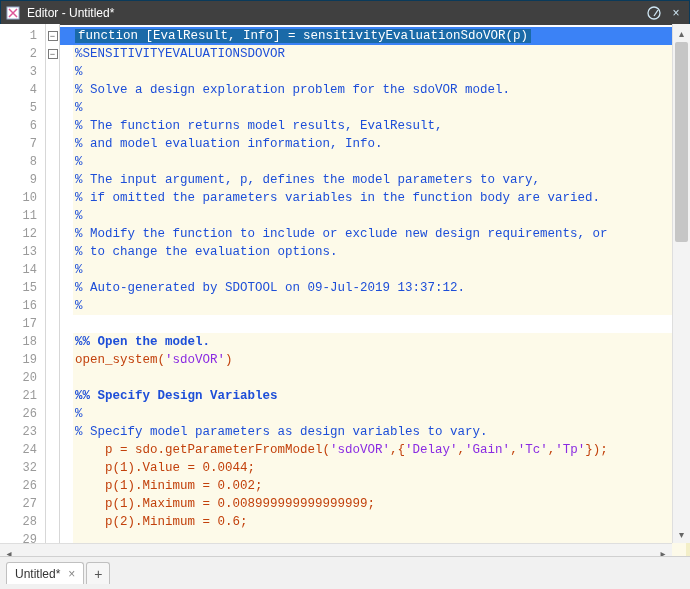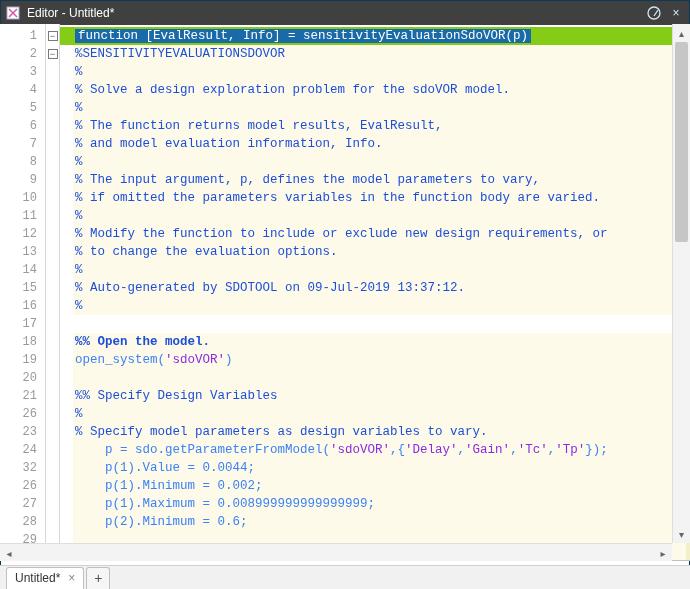--- a/index.html
+++ b/index.html
@@ -87,21 +87,21 @@
 .code-lines .line {
   height: 18px;
   line-height: 18px;
   padding-left: 15px;
   white-space: pre;
   position: relative;
 }
 .c-comment { color: #1d4ed8; }
 .c-keyword { color: #0b40b0; }
 .c-string  { color: #8a2be2; }
-.c-text    { color: #3b82f6; }
+.c-text    { color: #c2410c; }
 .c-funchead {
   background: #1a6aa8;
   color: #fff;
   padding: 0 3px;
   display: inline;
 }
 .line.hasfunc { background: transparent; }
 .line.blankwhite { background: #fff; }
 .vscroll {
   position: absolute;
@@ -139,21 +139,21 @@
 .hscroll .hs-left { left: 0; }
 .hscroll .hs-right { right: 0; }
 .hscroll .hs-thumb {
   position: absolute;
   left: 18px; right: 18px; top: 2px; bottom: 2px;
   background: transparent;
 }
 .tabbar {
   position: absolute;
   bottom: 0; left: 0; right: 0;
-  height: 24px;
+  height: 33px;
   background: #f1f1f1;
   border-top: 1px solid #d0d0d0;
   display: flex;
   align-items: center;
   padding-left: 6px;
 }
 .filetab {
   height: 22px;
   background: #fff;
   border: 1px solid #c0c0c0;
@@ -253,41 +253,41 @@
     <div>
         <span class="foldmark">−</span>
       </div>
   </div>
   <div class="code-area">
     <div class="code-bg-comment"></div>
     <div class="marker-bar">
       <span class="marker-orange"></span>
     </div>
     <div class="code-lines">
-      <div class="line hasfunc" style="background:#84cc16;"><span class="c-funchead">function [EvalResult, Info] = sensitivityEvaluationSdoVOR(p)</span></div>
+      <div class="line hasfunc" style="background:#3b82f6;"><span class="c-funchead">function [EvalResult, Info] = sensitivityEvaluationSdoVOR(p)</span></div>
       <div class="line"><span class="c-comment">%SENSITIVITYEVALUATIONSDOVOR</span></div>
       <div class="line"><span class="c-comment">%</span></div>
       <div class="line"><span class="c-comment">% Solve a design exploration problem for the sdoVOR model.</span></div>
       <div class="line"><span class="c-comment">%</span></div>
       <div class="line"><span class="c-comment">% The function returns model results, EvalResult,</span></div>
       <div class="line"><span class="c-comment">% and model evaluation information, Info.</span></div>
       <div class="line"><span class="c-comment">%</span></div>
       <div class="line"><span class="c-comment">% The input argument, p, defines the model parameters to vary,</span></div>
       <div class="line"><span class="c-comment">% if omitted the parameters variables in the function body are varied.</span></div>
       <div class="line"><span class="c-comment">%</span></div>
       <div class="line"><span class="c-comment">% Modify the function to include or exclude new design requirements, or</span></div>
       <div class="line"><span class="c-comment">% to change the evaluation options.</span></div>
       <div class="line"><span class="c-comment">%</span></div>
       <div class="line"><span class="c-comment">% Auto-generated by SDOTOOL on 09-Jul-2019 13:37:12.</span></div>
       <div class="line"><span class="c-comment">%</span></div>
       <div class="line blankwhite"><span class="c-text"></span></div>
       <div class="line"><span class="c-comment" style="font-weight:bold;">%% Open the model.</span></div>
       <div class="line"><span class="c-text">open_system(</span><span class="c-string">'sdoVOR'</span><span class="c-text">)</span></div>
       <div class="line"><span class="c-text"></span></div>
-      <div class="line"><span class="c-comment" style="font-weight:normal;">%% Specify Design Variables</span></div>
+      <div class="line"><span class="c-comment" style="font-weight:bold;">%% Specify Design Variables</span></div>
       <div class="line"><span class="c-comment">%</span></div>
       <div class="line"><span class="c-comment">% Specify model parameters as design variables to vary.</span></div>
       <div class="line"><span class="c-text">    p = sdo.getParameterFromModel(</span><span class="c-string">'sdoVOR'</span><span class="c-text">,{</span><span class="c-string">'Delay'</span><span class="c-text">,</span><span class="c-string">'Gain'</span><span class="c-text">,</span><span class="c-string">'Tc'</span><span class="c-text">,</span><span class="c-string">'Tp'</span><span class="c-text">});</span></div>
       <div class="line"><span class="c-text">    p(1).Value = 0.0044;</span></div>
       <div class="line"><span class="c-text">    p(1).Minimum = 0.002;</span></div>
       <div class="line"><span class="c-text">    p(1).Maximum = 0.008999999999999999;</span></div>
       <div class="line"><span class="c-text">    p(2).Minimum = 0.6;</span></div>
     </div>
   </div>
 </div>

